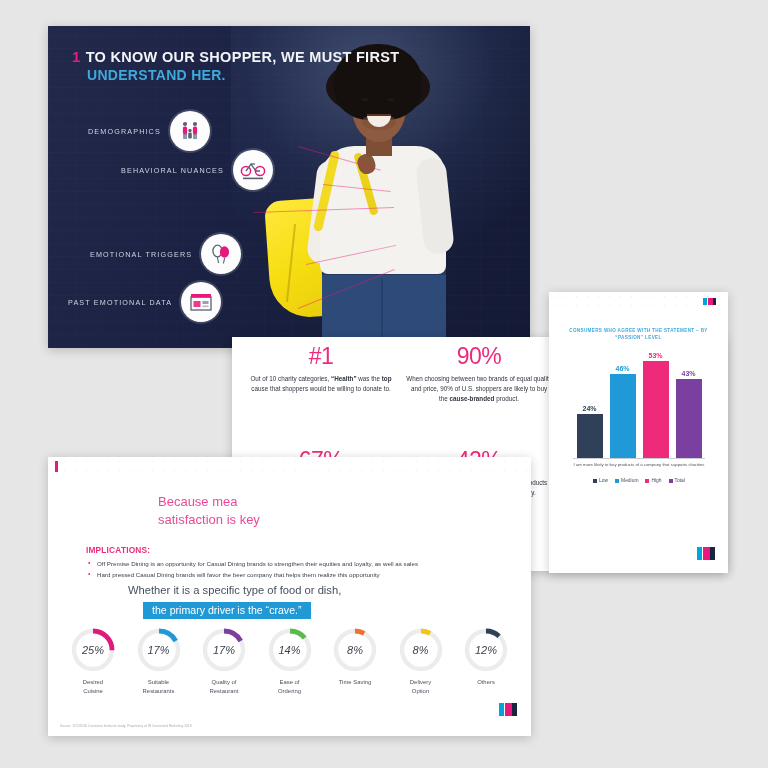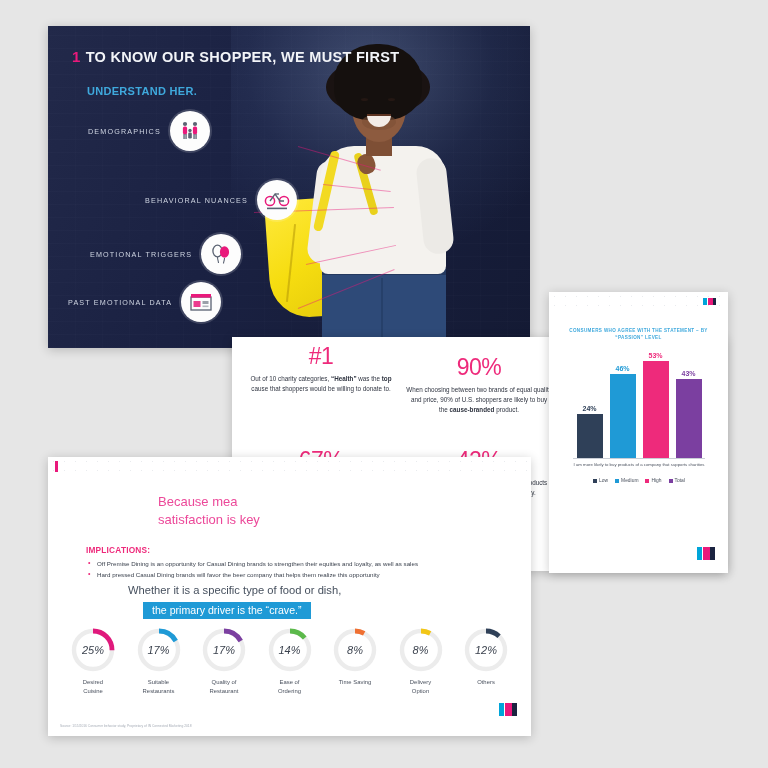--- a/index.html
+++ b/index.html
@@ -35,21 +35,21 @@
     position:absolute;right:-10%;top:-18%;width:72%;height:90%;
     background:radial-gradient(ellipse at 40% 35%, rgba(150,175,215,.30) 0%, rgba(90,115,165,.12) 42%, rgba(0,0,0,0) 72%);
   }
   .slide1-title{
     position:absolute;left:24px;top:22px;line-height:1.18;
     letter-spacing:.3px;
   }
   .t-bar{display:inline-block;color:#e9197b;font-weight:700;font-size:15px;
          margin-right:5px;vertical-align:top;}
   .t-l1{color:#f2f4f8;font-size:14.5px;font-weight:600;display:inline;}
-  .t-l2{color:#3fa9dd;font-size:11px;font-weight:600;display:block;margin-left:15px;margin-top:18px;}
+  .t-l2{color:#3fa9dd;font-size:14px;font-weight:600;display:block;margin-left:15px;margin-top:0;}
 
   .pillar{position:absolute;display:flex;align-items:center;}
   .pillar .lbl{
     color:#cfd5e2;font-size:7.2px;letter-spacing:1.15px;
     white-space:nowrap;text-align:right;margin-right:9px;
   }
   .bubble{
     width:40px;height:40px;border-radius:50%;
     background:#fdfdfd;box-shadow:0 0 0 2px rgba(255,255,255,.16);
     display:flex;align-items:center;justify-content:center;flex:0 0 auto;
@@ -204,21 +204,21 @@
           <circle cx="12" cy="11.5" r="1.7" fill="#5a6272"></circle>
             <rect x="10.2" y="13.5" width="3.6" height="6" rx="1.3" fill="#5a6272"></rect>
           <rect x="5.4" y="15" width="1.3" height="5" fill="#5a6272"></rect>
             <rect x="7.4" y="15" width="1.3" height="5" fill="#5a6272"></rect>
           <rect x="15.4" y="15" width="1.3" height="5" fill="#5a6272"></rect>
             <rect x="17.4" y="15" width="1.3" height="5" fill="#5a6272"></rect>
         </svg>
       </div>
     </div>
 
-    <div class="pillar" style="left:73px;top:154px;margin-left:24px;">
+    <div class="pillar" style="left:73px;top:124px;">
       <div class="lbl">BEHAVIORAL NUANCES</div>
       <div class="bubble">
         <svg width="26" height="22" viewBox="0 0 26 22">
           <circle cx="6" cy="12" r="4.6" fill="none" stroke="#e9197b" stroke-width="1.5"></circle>
           <circle cx="20" cy="12" r="4.6" fill="none" stroke="#e9197b" stroke-width="1.5"></circle>
           <path d="M6 12 L11 5 L16 12 L20 12" fill="none" stroke="#5a6272" stroke-width="1.3"></path>
           <path d="M11 5 L15 5" stroke="#5a6272" stroke-width="1.3"></path>
           <rect x="3" y="18.6" width="20" height="1.6" fill="#5a6272"></rect>
         </svg>
       </div>
@@ -250,21 +250,21 @@
       </div>
     </div>
   </div>
 
   <div class="slide" id="slide-stats">
     <div class="stats-grid">
       <div class="stat" style="left:0px;top:2px;">
         <div class="num">#1</div>
         <div class="cap"><span>Out of 10 charity categories, </span><b>“Health”</b><span> was the </span><b>top</b><span> cause that shoppers would be willing to donate to.</span></div>
       </div>
-      <div class="stat" style="left:158px;top:13px;">
+      <div class="stat" style="left:158px;top:2px;">
         <div class="num">90%</div>
         <div class="cap"><span>When choosing between two brands of equal quality and price, 90% of U.S. shoppers are likely to buy the </span><b>cause-branded</b><span> product.</span></div>
       </div>
       <div class="stat" style="left:0px;top:106px;">
         <div class="num">67%</div>
         <div class="cap"><span>Of </span><b>Millennials</b><span> would rather buy a product from a business that contributed to a </span><b>charity</b><span>.</span></div>
       </div>
       <div class="stat" style="left:158px;top:106px;">
         <div class="num">42%</div>
         <div class="cap"><span>Of U.S. shoppers would pay </span><b>EXTRA</b><span> for products  from companies that supported a charity.</span></div>

